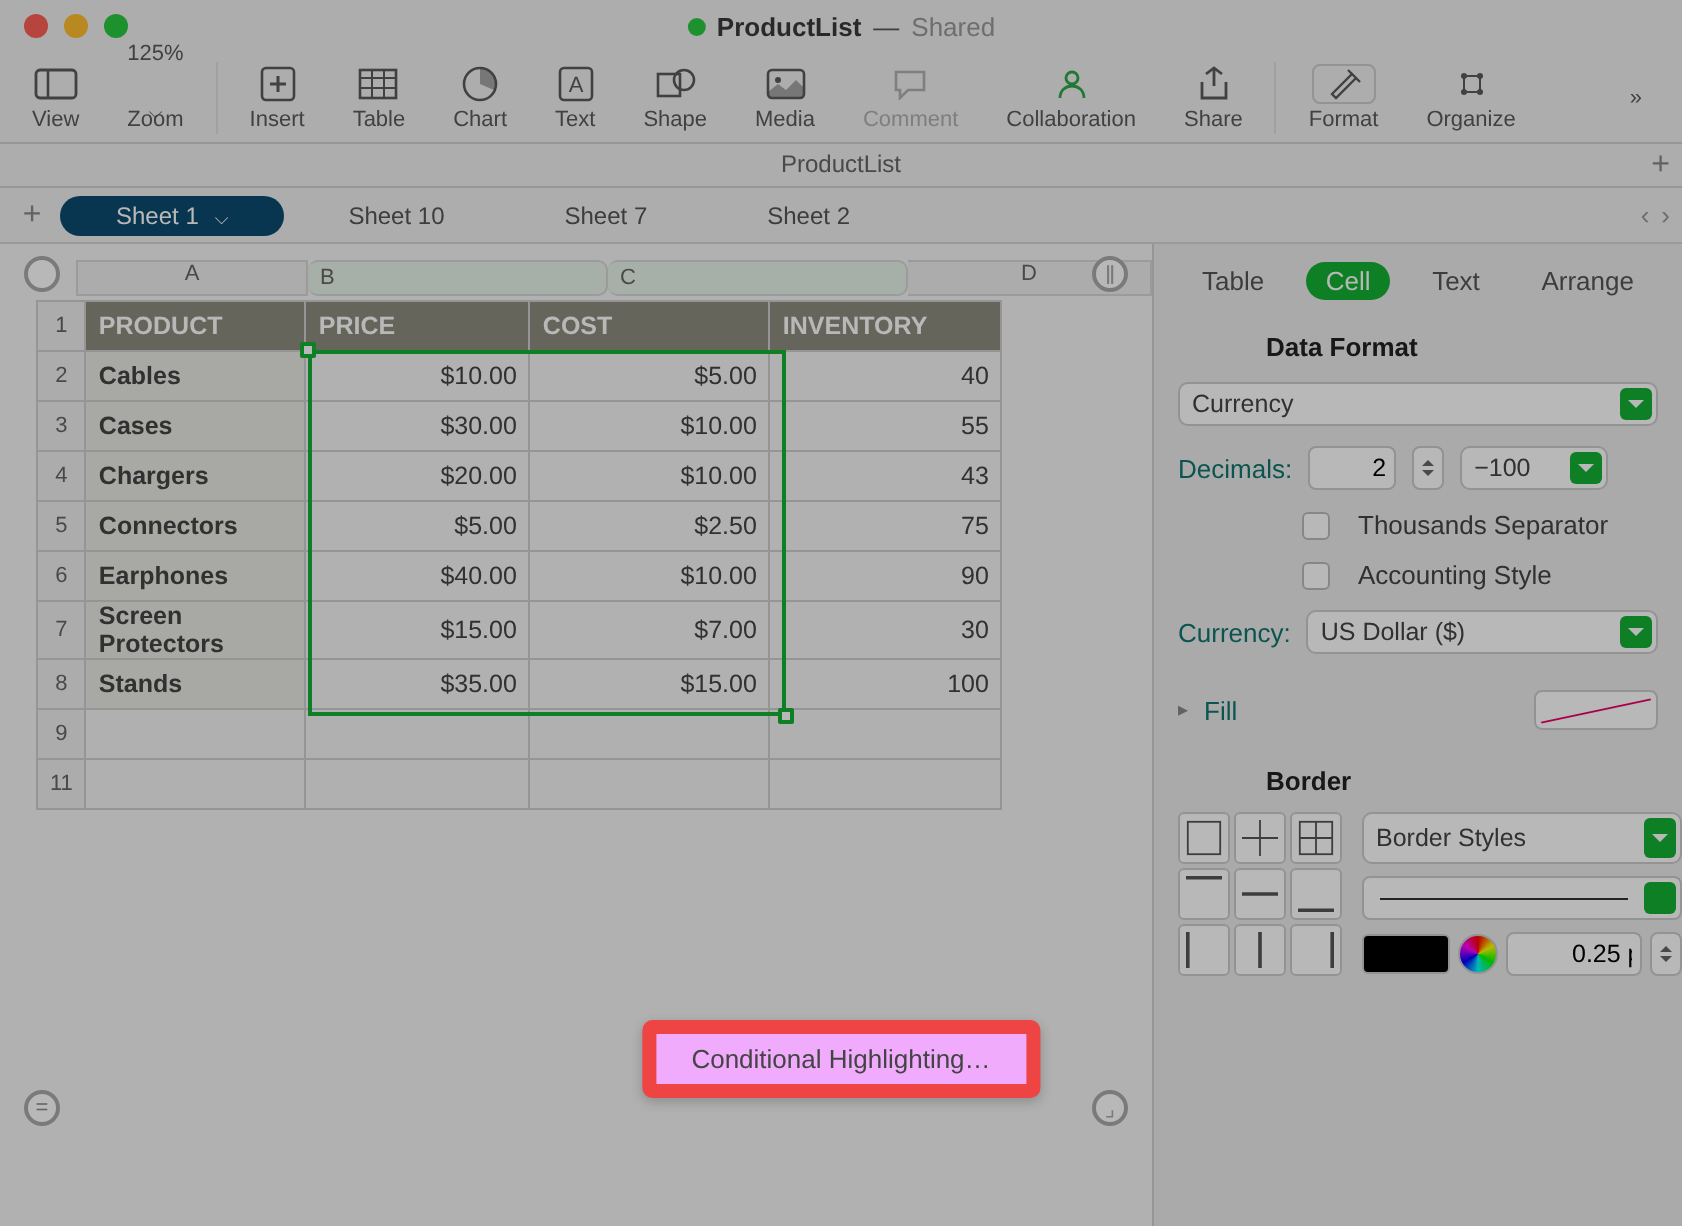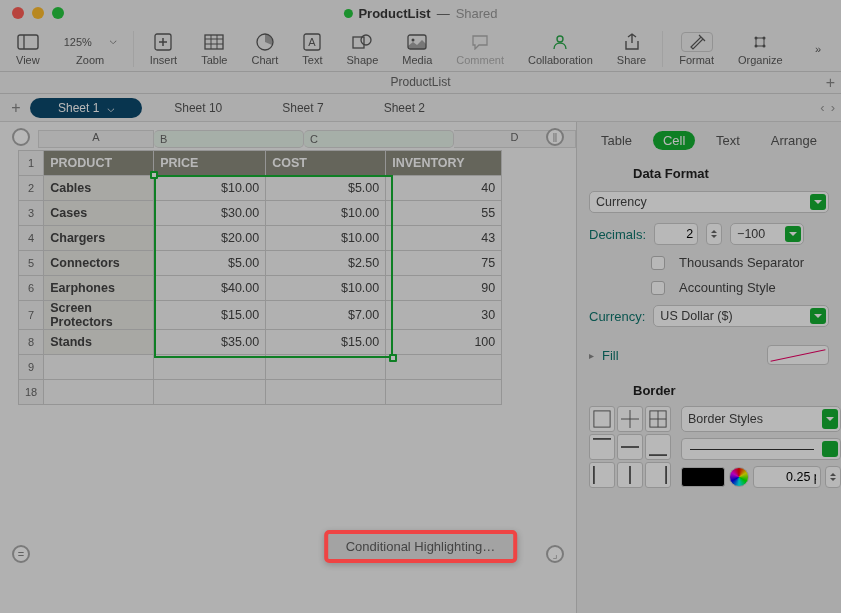--- a/index.html
+++ b/index.html
@@ -13,21 +13,21 @@
 .titlecenter { position: absolute; left: 50%; transform: translateX(-50%); display: flex; align-items: center; gap: 6px; font-size: 13px; color: #555; }
 .titlecenter .docname { font-weight: 600; color: #3a3a3a; }
 .shared { color: #999; }
 .green-dot { width: 9px; height: 9px; border-radius: 50%; background: #28c940; display: inline-block; }
 
 .toolbar { height: 46px; display: flex; align-items: center; padding: 0 8px 0 4px; border-bottom: 1px solid #d0d0d0; }
 .tbitem { display: flex; flex-direction: column; align-items: center; justify-content: center; gap: 2px; padding: 0 12px; color: #5a5a5a; font-size: 11px; }
 .tbitem .ico { height: 20px; display: flex; align-items: center; justify-content: center; color: #5a5a5a; }
 .tbitem.dim-txt { color: #b0b0b0; } .tbitem.dim-txt .ico { color: #b0b0b0; }
 .tbsep { width: 1px; height: 36px; background: #e0e0e0; margin: 0 4px; }
-.zoomval { display: flex; align-items: center; gap: 18px; }
+.zoomval { display: flex; align-items: center; gap: 18px; flex-direction: column; }
 .more { margin-left: auto; }
 .tbitem.gb .ico { color: #2aa84a; }
 .tbbox { border: 1px solid #ccc; border-radius: 4px; padding: 2px 6px; }
 
 .docnamebar { height: 22px; border-bottom: 1px solid #d0d0d0; text-align: center; font-size: 12px; color: #666; padding-top: 3px; position: relative; }
 .addbtn { position: absolute; right: 6px; top: 2px; color: #888; font-size: 16px; }
 
 .sheetbar { height: 28px; display: flex; align-items: center; border-bottom: 1px solid #d6d6d6; padding: 0 6px; gap: 4px; }
 .sheetbar .addsheet { width: 20px; text-align: center; color: #888; font-size: 16px; }
 .sheettab { padding: 3px 28px; font-size: 12px; color: #555; border-radius: 11px; }
@@ -91,21 +91,21 @@
 .borderarea { display: flex; gap: 10px; margin-top: 8px; }
 .borderopts { flex: 1; display: flex; flex-direction: column; gap: 6px; }
 .linestyle { height: 22px; background: #fff; border: 1px solid #ccc; border-radius: 4px; position: relative; }
 .linestyle::before { content: ""; position: absolute; left: 8px; right: 26px; top: 10px; height: 1px; background: #333; }
 .linestyle .dd { position: absolute; right: 2px; top: 2px; bottom: 2px; width: 16px; background: #14b032; border-radius: 3px; }
 .colorrow { display: flex; gap: 4px; align-items: center; }
 .colorsw { width: 44px; height: 20px; background: #000; border-radius: 3px; border: 1px solid #ccc; }
 .cwheel { width: 20px; height: 20px; border-radius: 50%; background: conic-gradient(red,yellow,lime,cyan,blue,magenta,red); border: 1px solid #ccc; }
 .ptfield { width: 68px; padding-left: 32px; }
 
-.condbtn { position: absolute; left: 50%; transform: translateX(-50%); bottom: 50px; background: #a3a3a3; border: 4px solid #ef4444; border-radius: 5px; padding: 5px 18px; font-size: 13px; box-shadow: 0 2px 6px rgba(0,0,0,0.2); z-index: 100; }
+.condbtn { position: absolute; left: 50%; transform: translateX(-50%); bottom: 64px; background: #f0abfc; border: 7px solid #ef4444; border-radius: 5px; padding: 5px 18px; font-size: 13px; box-shadow: 0 2px 6px rgba(0,0,0,0.2); z-index: 100; }
 
 svg { display: block; }
 </style>
 </head>
 <body>
 
 <div class="titlebar">
   <div class="traffic">
     <span class="tl-close"></span>
     <span class="tl-min"></span>
@@ -341,21 +341,21 @@
               <td class="cd num">100</td>
             </tr>
         <tr class="empty">
               <th class="rh">9</th>
               <td></td>
               <td></td>
               <td></td>
               <td></td>
             </tr>
         <tr class="empty">
-              <th class="rh">18</th>
+              <th class="rh">11</th>
               <td></td>
               <td></td>
               <td></td>
               <td></td>
             </tr>
       </tbody>
         </table>
       <div class="selbox" style="left:136px; top:25px; width:239px; height:183px;"></div>
       <div class="selhandle" style="left:132px; top:21px;"></div>
       <div class="selhandle" style="left:371px; top:204px;"></div>

